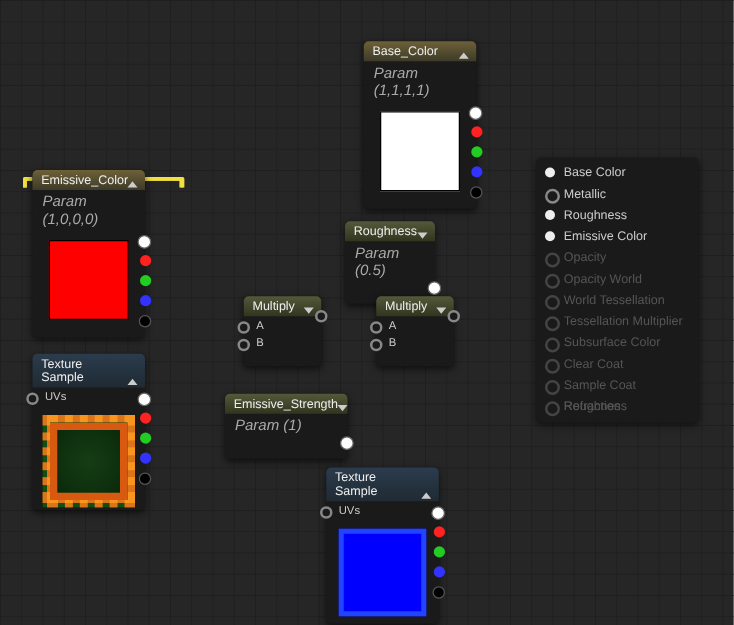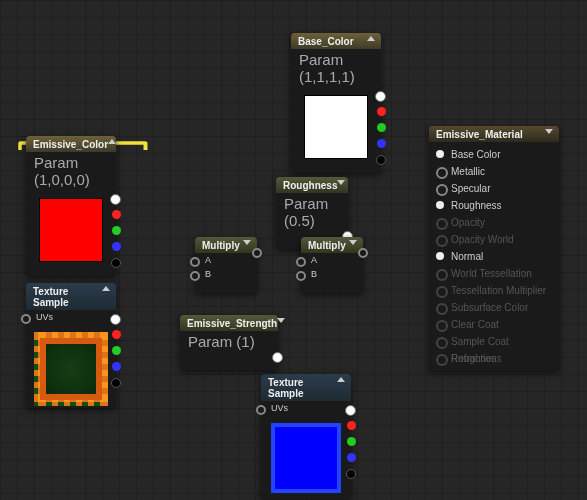--- a/index.html
+++ b/index.html
@@ -7,29 +7,29 @@
   
   .grid{position:absolute;inset:0;
     background-image:
       linear-gradient(#1f1f1f 1px,transparent 1px),
       linear-gradient(90deg,#1f1f1f 1px,transparent 1px);
     background-size:17px 17px;
   }
   svg.wires{position:absolute;inset:0;pointer-events:none;}
   .highlight{position:absolute;inset:0;pointer-events:none;}
   .node{position:absolute;background:#1a1a1a;border-radius:4px;box-shadow:0 2px 6px rgba(0,0,0,.6);}
-  .node .hdr{display:flex;align-items:flex-start;justify-content:space-between;padding:3px 6px 2px 7px;border-radius:4px 4px 0 0;color:#eee;font-size:10px;font-weight:700;}
+  .node .hdr{display:flex;align-items:flex-end;justify-content:space-between;padding:3px 6px 2px 7px;border-radius:4px 4px 0 0;color:#eee;font-size:10px;font-weight:400;}
   .node .hdr .arrow{width:0;height:0;border-style:solid;}
   .arrow-down{border-width:5px 4px 0 4px;border-color:#ccc transparent transparent transparent;}
   .arrow-up{border-width:0 4px 5px 4px;border-color:transparent transparent #ccc transparent;}
   .hdr-param{background:linear-gradient(#6d6138,#3d3a28);}
   .hdr-func{background:linear-gradient(#53593a,#32351f);}
   .hdr-tex{background:linear-gradient(#2b3c4d,#1f2a33);}
   .hdr-mat{background:linear-gradient(#554a2e,#2e2a1d);}
-  .node .sub{font-size:15px;color:#aaa;padding:2px 8px;}
+  .node .sub{font-size:12px;color:#aaa;font-style:italic;padding:2px 8px;}
   .body{position:relative;padding:4px 0;}
   .pin{position:absolute;width:9px;height:9px;border-radius:50%;z-index:3;}
   .pin.out{right:-5px;}
   .pin.in{left:-5px;}
   .pin-white{background:#fff;border:1px solid #666;}
   .pin-red{background:#f22;}
   .pin-green{background:#2c2;}
   .pin-blue{background:#33f;}
   .pin-black{background:#000;border:1px solid #555;width:8px;height:8px;}
   .pin-hollow{background:#1a1a1a;border:2px solid #888;width:6px;height:6px;}
@@ -214,32 +214,27 @@
     <div class="swatch" style="width:62px;height:62px;margin-top:18px;background:#0000ff;border:4px solid #2244ff;"></div>
     <div class="pin out pin-white" style="top:4px"></div>
     <div class="pin out pin-red" style="top:20px"></div>
     <div class="pin out pin-green" style="top:36px"></div>
     <div class="pin out pin-blue" style="top:52px"></div>
     <div class="pin out pin-black" style="top:68px"></div>
   </div>
 </div>
 
 <div class="node" style="left:429px;top:126px;width:130px;">
-  <div class="hdr hdr-mat">
-    <span>Emissive_Material</span>
-    <span class="arrow arrow-down"></span>
-  </div>
   <div class="body" id="mat-rows" style="padding:4px 0;">
         <div class="mat-row"><div class="mpin mpin-solid"></div><span>Base Color</span></div>
         <div class="mat-row"><div class="mpin mpin-hollow"></div><span>Metallic</span></div>
-        <div class="mat-row"><div class="mpin mpin-hollow"></div><span>Specular</span></div>
         <div class="mat-row"><div class="mpin mpin-solid"></div><span>Roughness</span></div>
+        <div class="mat-row"><div class="mpin mpin-solid"></div><span>Emissive Color</span></div>
         <div class="mat-row dis"><div class="mpin mpin-hollow"></div><span>Opacity</span></div>
         <div class="mat-row dis"><div class="mpin mpin-hollow"></div><span>Opacity World</span></div>
-        <div class="mat-row"><div class="mpin mpin-solid"></div><span>Normal</span></div>
         <div class="mat-row dis"><div class="mpin mpin-hollow"></div><span>World Tessellation</span></div>
         <div class="mat-row dis"><div class="mpin mpin-hollow"></div><span>Tessellation Multiplier</span></div>
         <div class="mat-row dis"><div class="mpin mpin-hollow"></div><span>Subsurface Color</span></div>
         <div class="mat-row dis"><div class="mpin mpin-hollow"></div><span>Clear Coat</span></div>
         <div class="mat-row dis"><div class="mpin mpin-hollow"></div><span>Sample Coat Roughness</span></div>
         <div class="mat-row dis"><div class="mpin mpin-hollow"></div><span>Refraction</span></div>
       </div>
 </div>
 
 </div>

